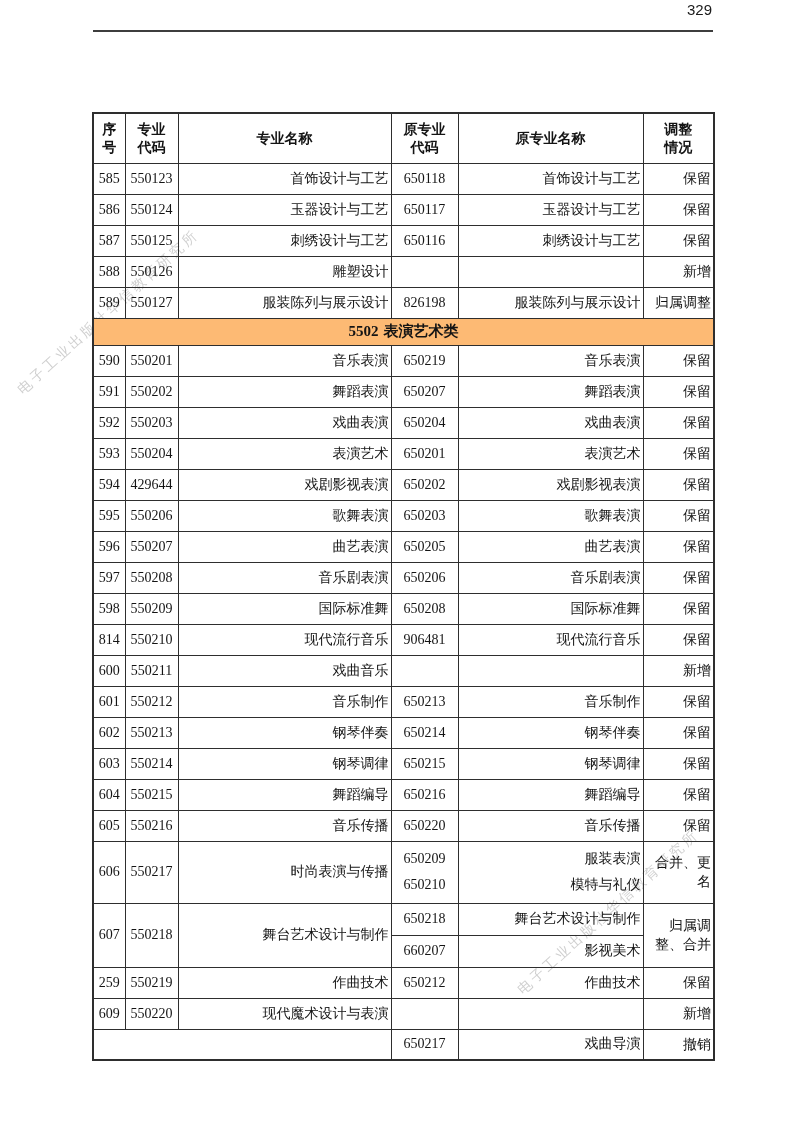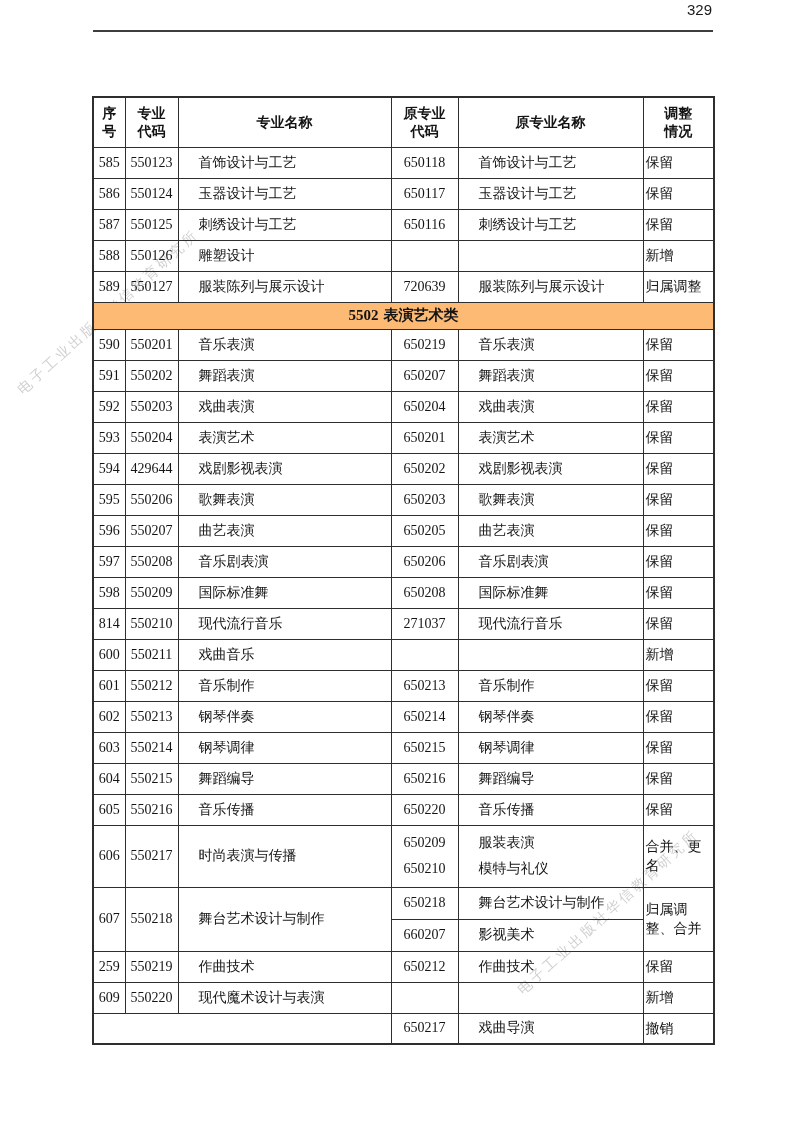--- a/index.html
+++ b/index.html
@@ -13,38 +13,38 @@
   }
   .toprule{position:absolute;left:93px;top:30px;width:620px;height:2px;background:#3d3d3d}
   .wm{
     position:absolute;font-size:14px;letter-spacing:3px;white-space:nowrap;
     color:rgba(110,110,110,0.33);transform:rotate(-42deg);transform-origin:left center;
     z-index:0;pointer-events:none;
   }
   .wm1{left:20px;top:383px}
   .wm2{left:520px;top:983px}
   table.majors{
-    position:absolute;left:92px;top:96px;width:621px;z-index:1;
+    position:absolute;left:92px;top:112px;width:621px;z-index:1;
     border-collapse:collapse;table-layout:fixed;font-size:14px;
     border:2px solid #2e2e2e;background:transparent;
   }
   .majors col.c1{width:32px}.majors col.c2{width:53px}.majors col.c3{width:213px}
   .majors col.c4{width:67px}.majors col.c5{width:185px}.majors col.c6{width:71px}
   .majors th,.majors td{border:1px solid #2e2e2e;padding:0 2px;vertical-align:middle;overflow:hidden}
   .majors th{font-weight:bold;text-align:center;white-space:pre-line;line-height:1.3;font-size:14px}
   thead tr{height:50px}
   tr.data{height:31px}
   tr.tall{height:62px}
   tr.sub{height:32px}
   tr.section-row{height:27px}
   td.num{
     text-align:center;font-family:"Liberation Serif","DejaVu Serif",serif;font-size:14px;
   }
-  td.name{text-align:left;padding-left:20px}
-  td.status{text-align:left;line-height:1.35}
+  td.name{text-align:right;padding-left:20px}
+  td.status{text-align:right;line-height:1.35}
   td.section-cell{
     background:#fdba74;font-weight:bold;text-align:center;padding-left:2px;font-size:15px;
   }
   .sec-code{font-family:"Liberation Serif","DejaVu Serif",serif;font-weight:bold}
   td.multiline{white-space:pre-line;line-height:1.85}
 </style>
 </head>
 <body>
 
 <div class="pageno">329</div>
@@ -104,21 +104,21 @@
         <td class="num">550126</td>
         <td class="name">雕塑设计</td>
         <td class="num"></td>
         <td class="name"></td>
         <td class="status">新增</td>
       </tr>
       <tr class="data">
         <td class="num">589</td>
         <td class="num">550127</td>
         <td class="name">服装陈列与展示设计</td>
-        <td class="num">720639</td>
+        <td class="num">826198</td>
         <td class="name">服装陈列与展示设计</td>
         <td class="status">归属调整</td>
       </tr>
       <tr class="section-row">
         <td class="section-cell" colspan="6"><span class="sec-code">5502</span> <span>表演艺术类</span></td>
       </tr>
       <tr class="data">
         <td class="num">590</td>
         <td class="num">550201</td>
         <td class="name">音乐表演</td>
@@ -187,21 +187,21 @@
         <td class="num">550209</td>
         <td class="name">国际标准舞</td>
         <td class="num">650208</td>
         <td class="name">国际标准舞</td>
         <td class="status">保留</td>
       </tr>
       <tr class="data">
         <td class="num">814</td>
         <td class="num">550210</td>
         <td class="name">现代流行音乐</td>
-        <td class="num">271037</td>
+        <td class="num">906481</td>
         <td class="name">现代流行音乐</td>
         <td class="status">保留</td>
       </tr>
       <tr class="data">
         <td class="num">600</td>
         <td class="num">550211</td>
         <td class="name">戏曲音乐</td>
         <td class="num"></td>
         <td class="name"></td>
         <td class="status">新增</td>

